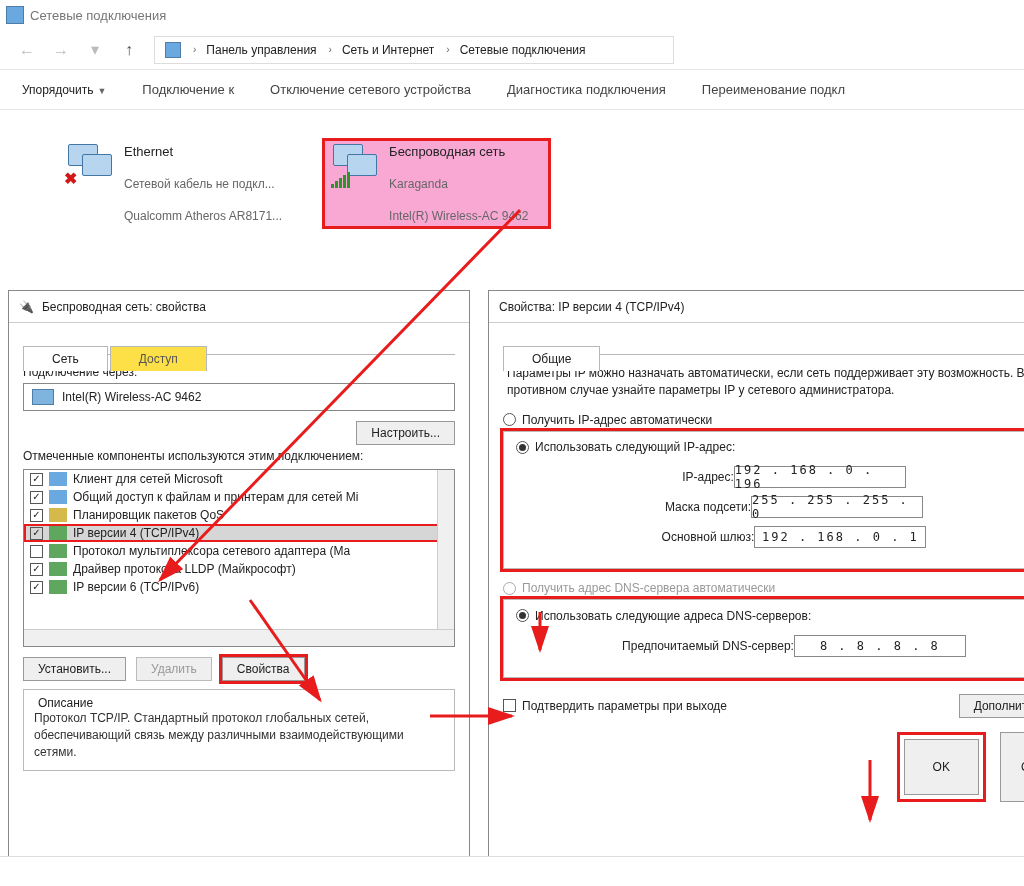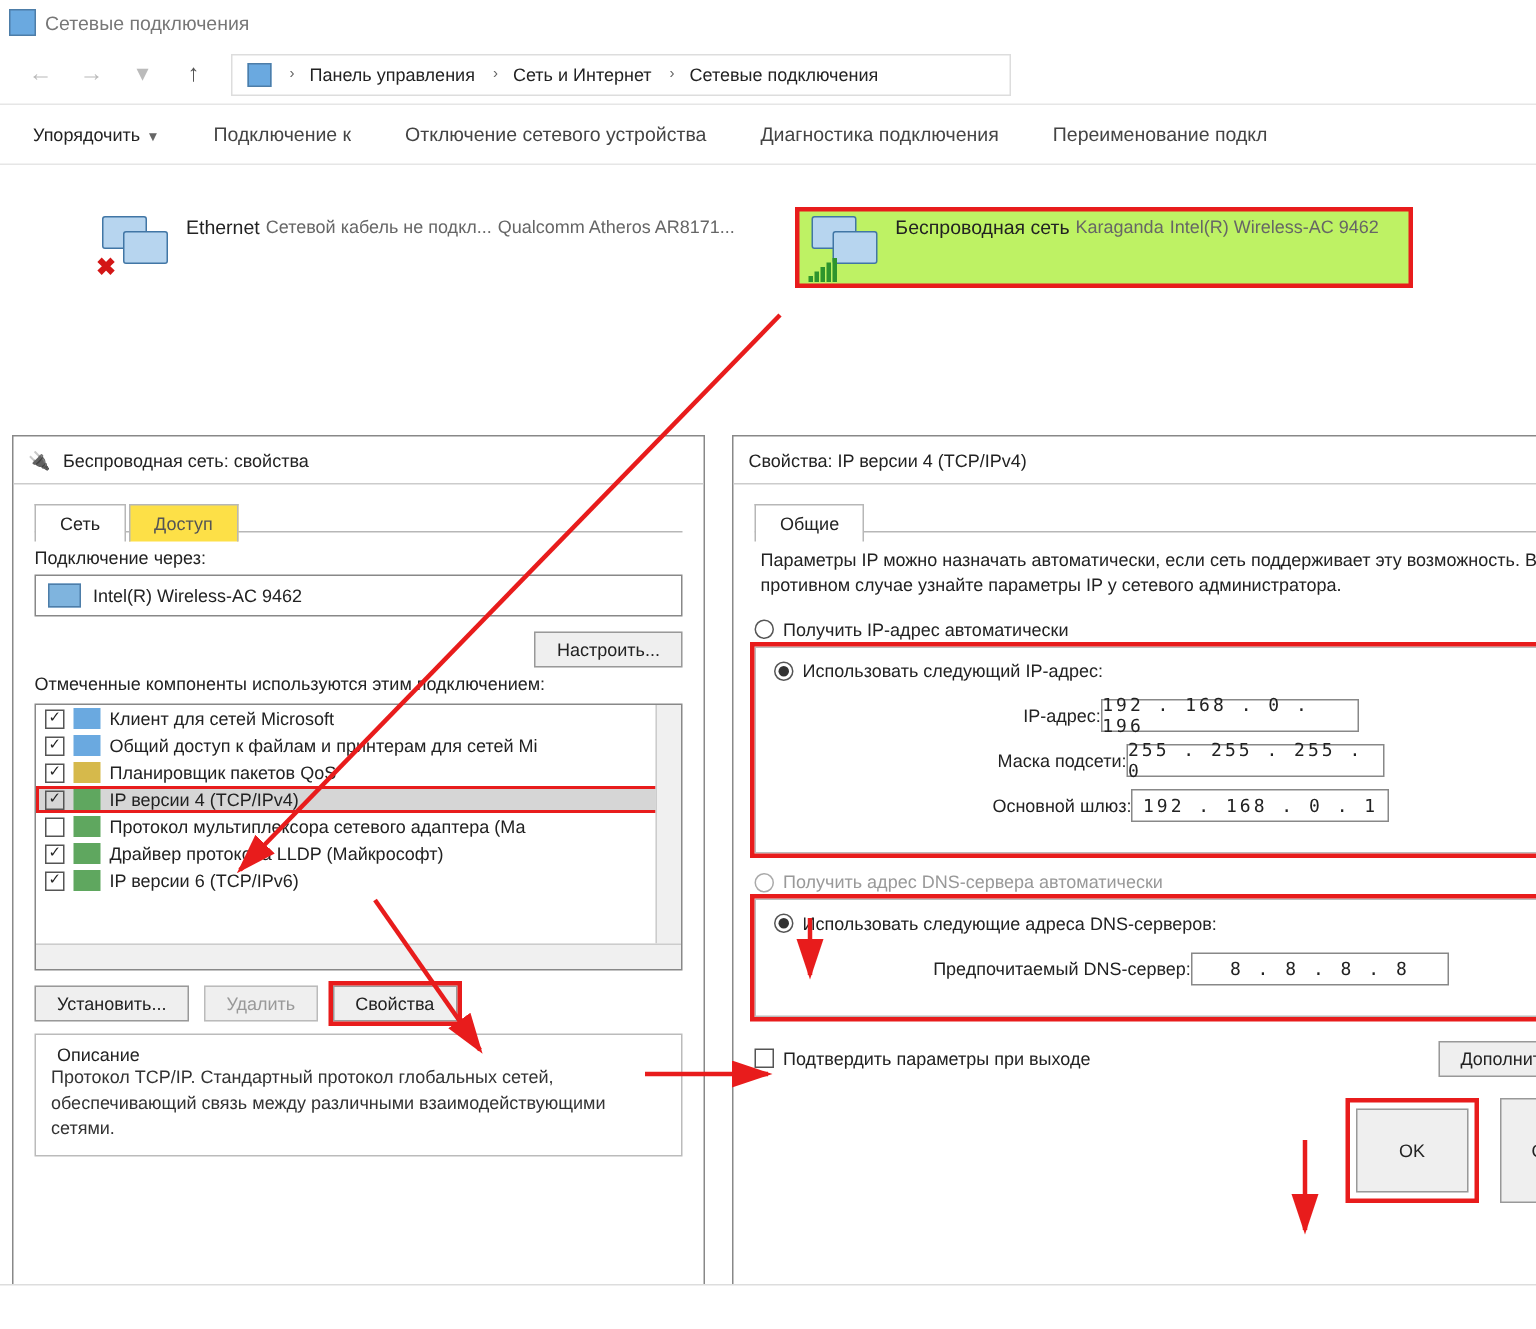--- a/index.html
+++ b/index.html
@@ -13,39 +13,39 @@
   .nav-arrow{width:18px;height:18px;color:#bbb;font-size:16px;line-height:18px;text-align:center}
   .nav-arrow.dark{color:#555}
   .crumb{display:flex;align-items:center;gap:12px;border:1px solid #ddd;height:28px;padding:0 10px;flex:0 0 auto;min-width:520px}
   .crumb-seg{display:flex;align-items:center;gap:10px;color:#333;font-size:13px}
   .crumb-seg .chev{color:#666;font-size:10px}
   .toolbar{height:40px;display:flex;align-items:center;gap:36px;padding-left:22px;border-bottom:1px solid #e6e6e6}
   .toolbar-item{color:#444;font-size:13px}
   .toolbar-item .chev{font-size:9px;color:#666;margin-left:4px}
   .conn-area{display:flex;gap:30px;padding:28px 0 0 58px}
   .conn{display:flex;gap:10px;padding:6px 10px;align-items:flex-start}
-  .conn.sel{background:#bef264;border:3px solid #e81c1c;padding:3px 20px 3px 8px}
+  .conn.sel{background:#f9a8d4;border:3px solid #e81c1c;padding:3px 20px 3px 8px}
   .conn-icon{width:46px;height:42px;position:relative}
   .monitor{position:absolute;width:30px;height:22px;background:#b7d5ef;border:1px solid #4176a5;border-radius:2px}
   .monitor.m1{left:0;top:0}
   .monitor.m2{left:14px;top:10px}
   .redx{position:absolute;left:-4px;bottom:-2px;color:#d31616;font-size:16px;font-weight:bold}
   .bars{position:absolute;left:-2px;bottom:-2px;display:flex;gap:1px;align-items:flex-end}
   .bars span{width:3px;background:#2d952d}
   .bars span:nth-child(1){height:4px}.bars span:nth-child(2){height:7px}.bars span:nth-child(3){height:10px}.bars span:nth-child(4){height:13px}.bars span:nth-child(5){height:16px}
-  .conn-text{display:flex;flex-direction:row;gap:4px}
+  .conn-text{display:flex;flex-direction:column;gap:18px}
   .conn-text .n{font-size:13px}
   .conn-text .s{font-size:12px;color:#666}
   
   .dlg{position:absolute;background:#fff;border:1px solid #888}
   .dlg-title{height:32px;display:flex;align-items:center;padding:0 10px;gap:8px;border-bottom:1px solid #ccc;color:#666;font-size:13px}
   .dlg-title .close{margin-left:auto;font-size:16px;color:#555}
   .dlg-body{padding:6px 14px 14px 14px}
   .tabs{display:flex;border-bottom:1px solid #b7b7b7;margin-bottom:10px}
-  .tab{padding:5px 16px;border:1px solid #b7b7b7;border-bottom:none;background:#fff;margin-right:2px;position:relative;top:7px;font-size:12px}
+  .tab{padding:5px 28px;border:1px solid #b7b7b7;border-bottom:none;background:#fff;margin-right:2px;position:relative;top:17px;font-size:12px}
   .tab.inactive{background:#fde047;color:#555}
   .lbl{margin:4px 0 4px 0}
   .adapter-box{border:1px solid #888;padding:5px 8px;display:flex;align-items:center;gap:8px}
   .mini-nic{width:22px;height:16px;background:#7fb4de;border:1px solid #4d7da8}
   .btn{background:#efefef;border:1px solid #999;padding:4px 14px;font-size:12px}
   .btn.dis{color:#999;border-color:#bbb}
   .list{border:1px solid #888;height:178px;overflow:hidden;margin-top:6px;position:relative}
   .list-row{display:flex;align-items:center;gap:6px;padding:2px 6px}
   .list-row.hl{background:#d6d6d6;outline:2px solid #e81c1c;outline-offset:-2px}
   .chk{width:13px;height:13px;border:1px solid #555;display:inline-flex;align-items:center;justify-content:center;font-size:10px;line-height:1}

